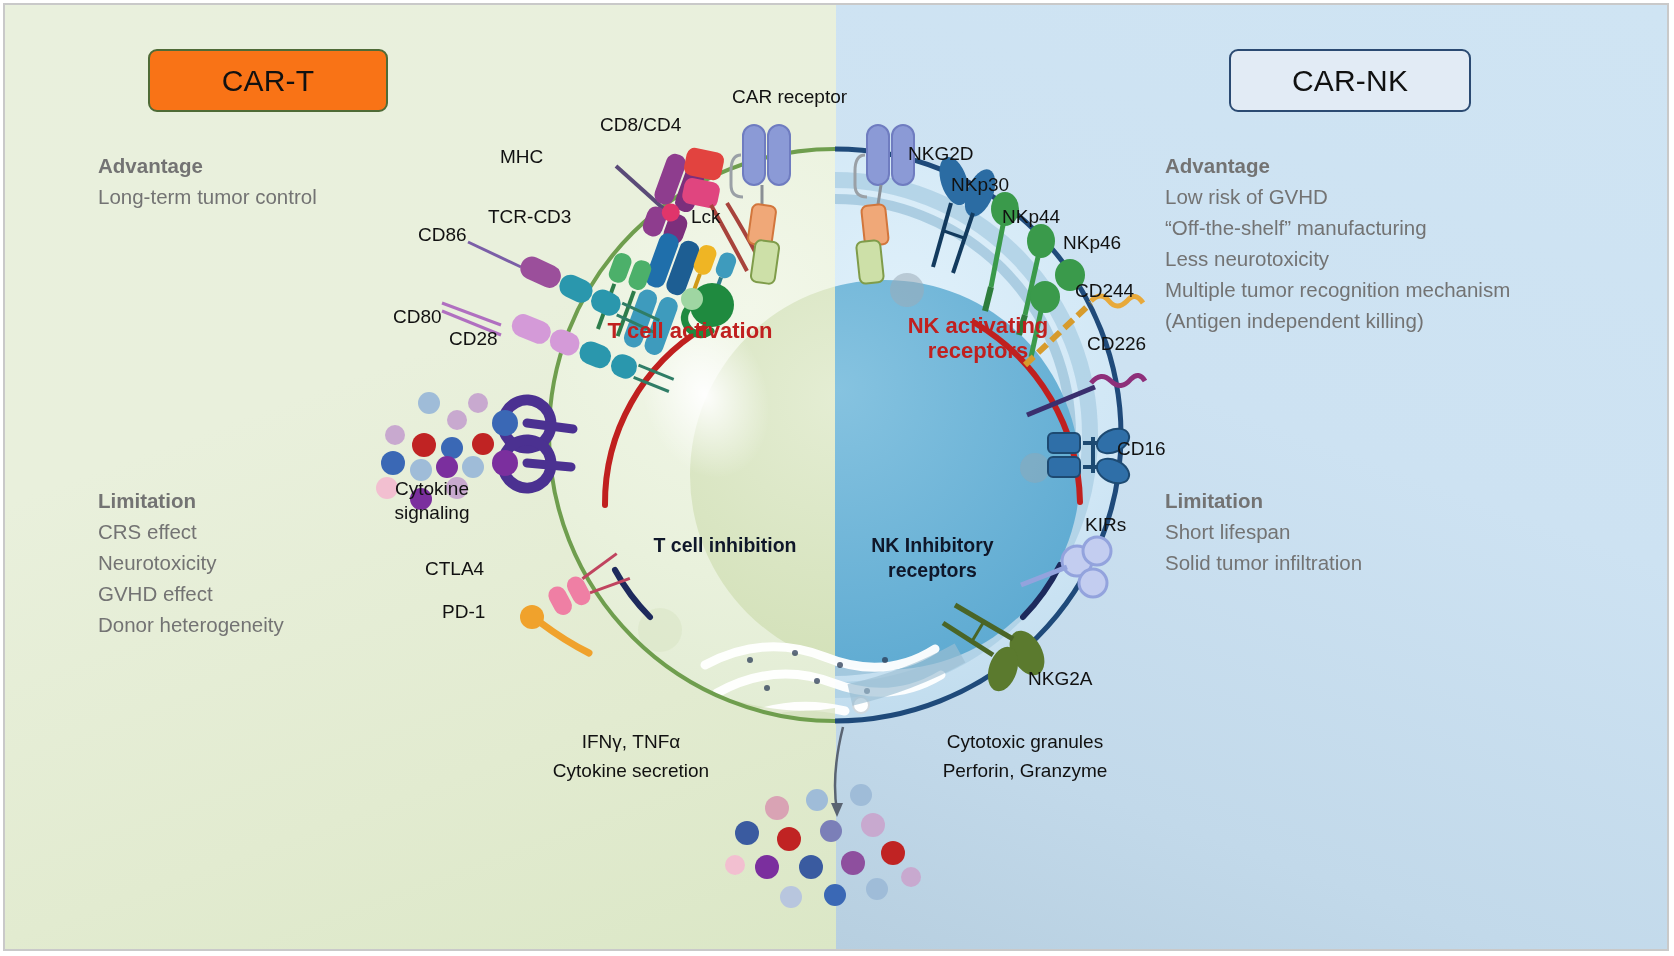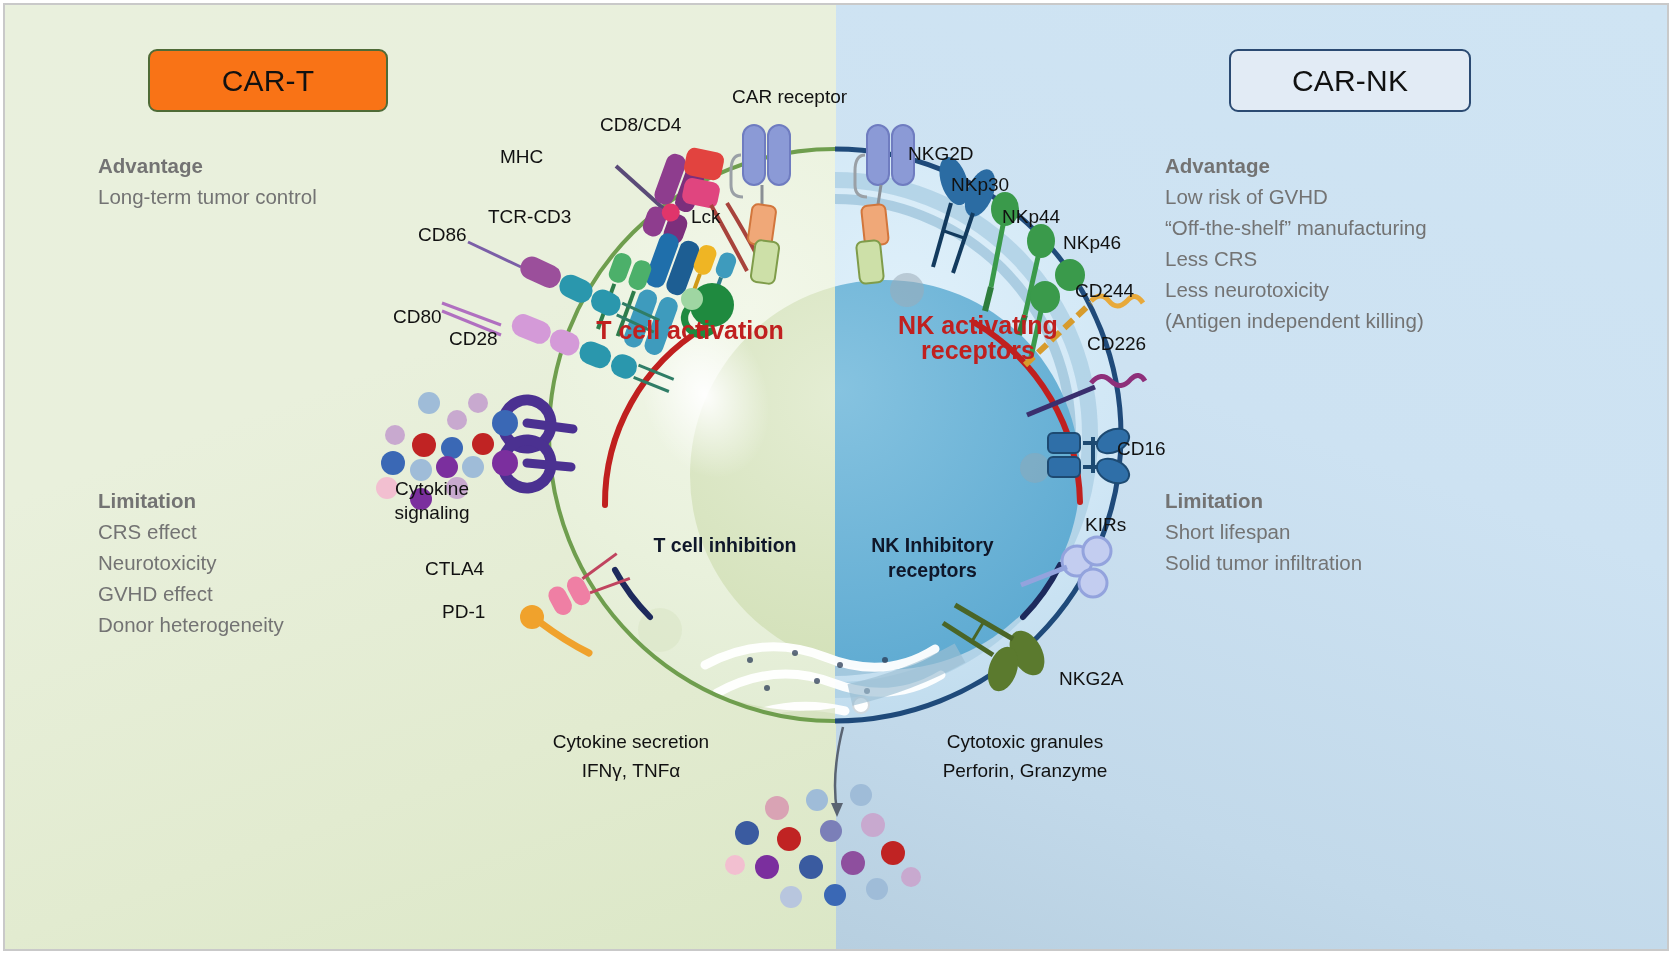--- a/index.html
+++ b/index.html
@@ -19,21 +19,21 @@
   .block{position:absolute;font-size:20.5px;color:#737373;line-height:31px;white-space:nowrap;}
   .block .hd{font-weight:bold;}
   #adv-left{left:93px;top:145px;}
   #lim-left{left:93px;top:480px;}
   #adv-right{left:1160px;top:145px;}
   #lim-right{left:1160px;top:480px;}
 
   .lbl{position:absolute;font-size:19px;color:#111;white-space:nowrap;line-height:24px;}
   .lbl.c{text-align:center;}
 
-  .redlbl{position:absolute;font-size:25px;font-weight:bold;color:#c0201f;text-align:center;line-height:25px;}
+  .redlbl{position:absolute;font-size:22px;font-weight:bold;color:#c0201f;text-align:center;line-height:25px;}
   .navylbl{position:absolute;font-size:19.5px;font-weight:bold;color:#0f172a;text-align:center;line-height:25px;}
 
   svg{position:absolute;left:0;top:0;}
   .nodrag{user-select:none;}
 </style>
 </head>
 <body>
 
 <div id="stage" class="nodrag">
  <div id="frame">
@@ -359,22 +359,22 @@
     <div>CRS effect</div>
     <div>Neurotoxicity</div>
     <div>GVHD effect</div>
     <div>Donor heterogeneity</div>
   </div>
 
   <div class="block" id="adv-right">
     <div class="hd">Advantage</div>
     <div>Low risk of GVHD</div>
     <div>“Off-the-shelf” manufacturing</div>
-    <div>Less CRS</div>
     <div>Less neurotoxicity</div>
+    <div>Multiple tumor recognition mechanism</div>
     <div>(Antigen independent killing)</div>
   </div>
 
   <div class="block" id="lim-right">
     <div class="hd">Limitation</div>
     <div>Short lifespan</div>
     <div>Solid tumor infiltration</div>
   </div>
 
   <div class="lbl" style="left:595px;top:108px;">CD8/CD4</div>
@@ -393,39 +393,39 @@
   </div>
 
   <div class="lbl" style="left:903px;top:137px;">NKG2D</div>
   <div class="lbl" style="left:946px;top:168px;">NKp30</div>
   <div class="lbl" style="left:997px;top:200px;">NKp44</div>
   <div class="lbl" style="left:1058px;top:226px;">NKp46</div>
   <div class="lbl" style="left:1070px;top:274px;">CD244</div>
   <div class="lbl" style="left:1082px;top:327px;">CD226</div>
   <div class="lbl" style="left:1112px;top:432px;">CD16</div>
   <div class="lbl" style="left:1080px;top:508px;">KIRs</div>
-  <div class="lbl" style="left:1023px;top:662px;margin-left:31px;">NKG2A</div>
+  <div class="lbl" style="left:1023px;top:662px;">NKG2A</div>
 
   <div class="lbl" style="left:727px;top:80px;">CAR receptor</div>
 
   <div class="redlbl" style="left:590px;top:313px;width:190px;">T cell activation</div>
   <div class="navylbl" style="left:630px;top:528px;width:180px;">T cell inhibition</div>
 
   <div class="redlbl" style="left:878px;top:308px;width:190px;">
     <div>NK activating</div>
     <div>receptors</div>
   </div>
   <div class="navylbl" style="left:830px;top:528px;width:195px;">
     <div>NK Inhibitory</div>
     <div>receptors</div>
   </div>
 
   <div class="lbl c" style="left:492px;top:722px;width:268px;line-height:29px;">
+    <div>IFNγ, TNFα</div>
     <div>Cytokine secretion</div>
-    <div>IFNγ, TNFα</div>
   </div>
   <div class="lbl c" style="left:875px;top:722px;width:290px;line-height:29px;">
     <div>Cytotoxic granules</div>
     <div>Perforin, Granzyme</div>
   </div>
 
  </div>
 </div>
 
 </body></html>

